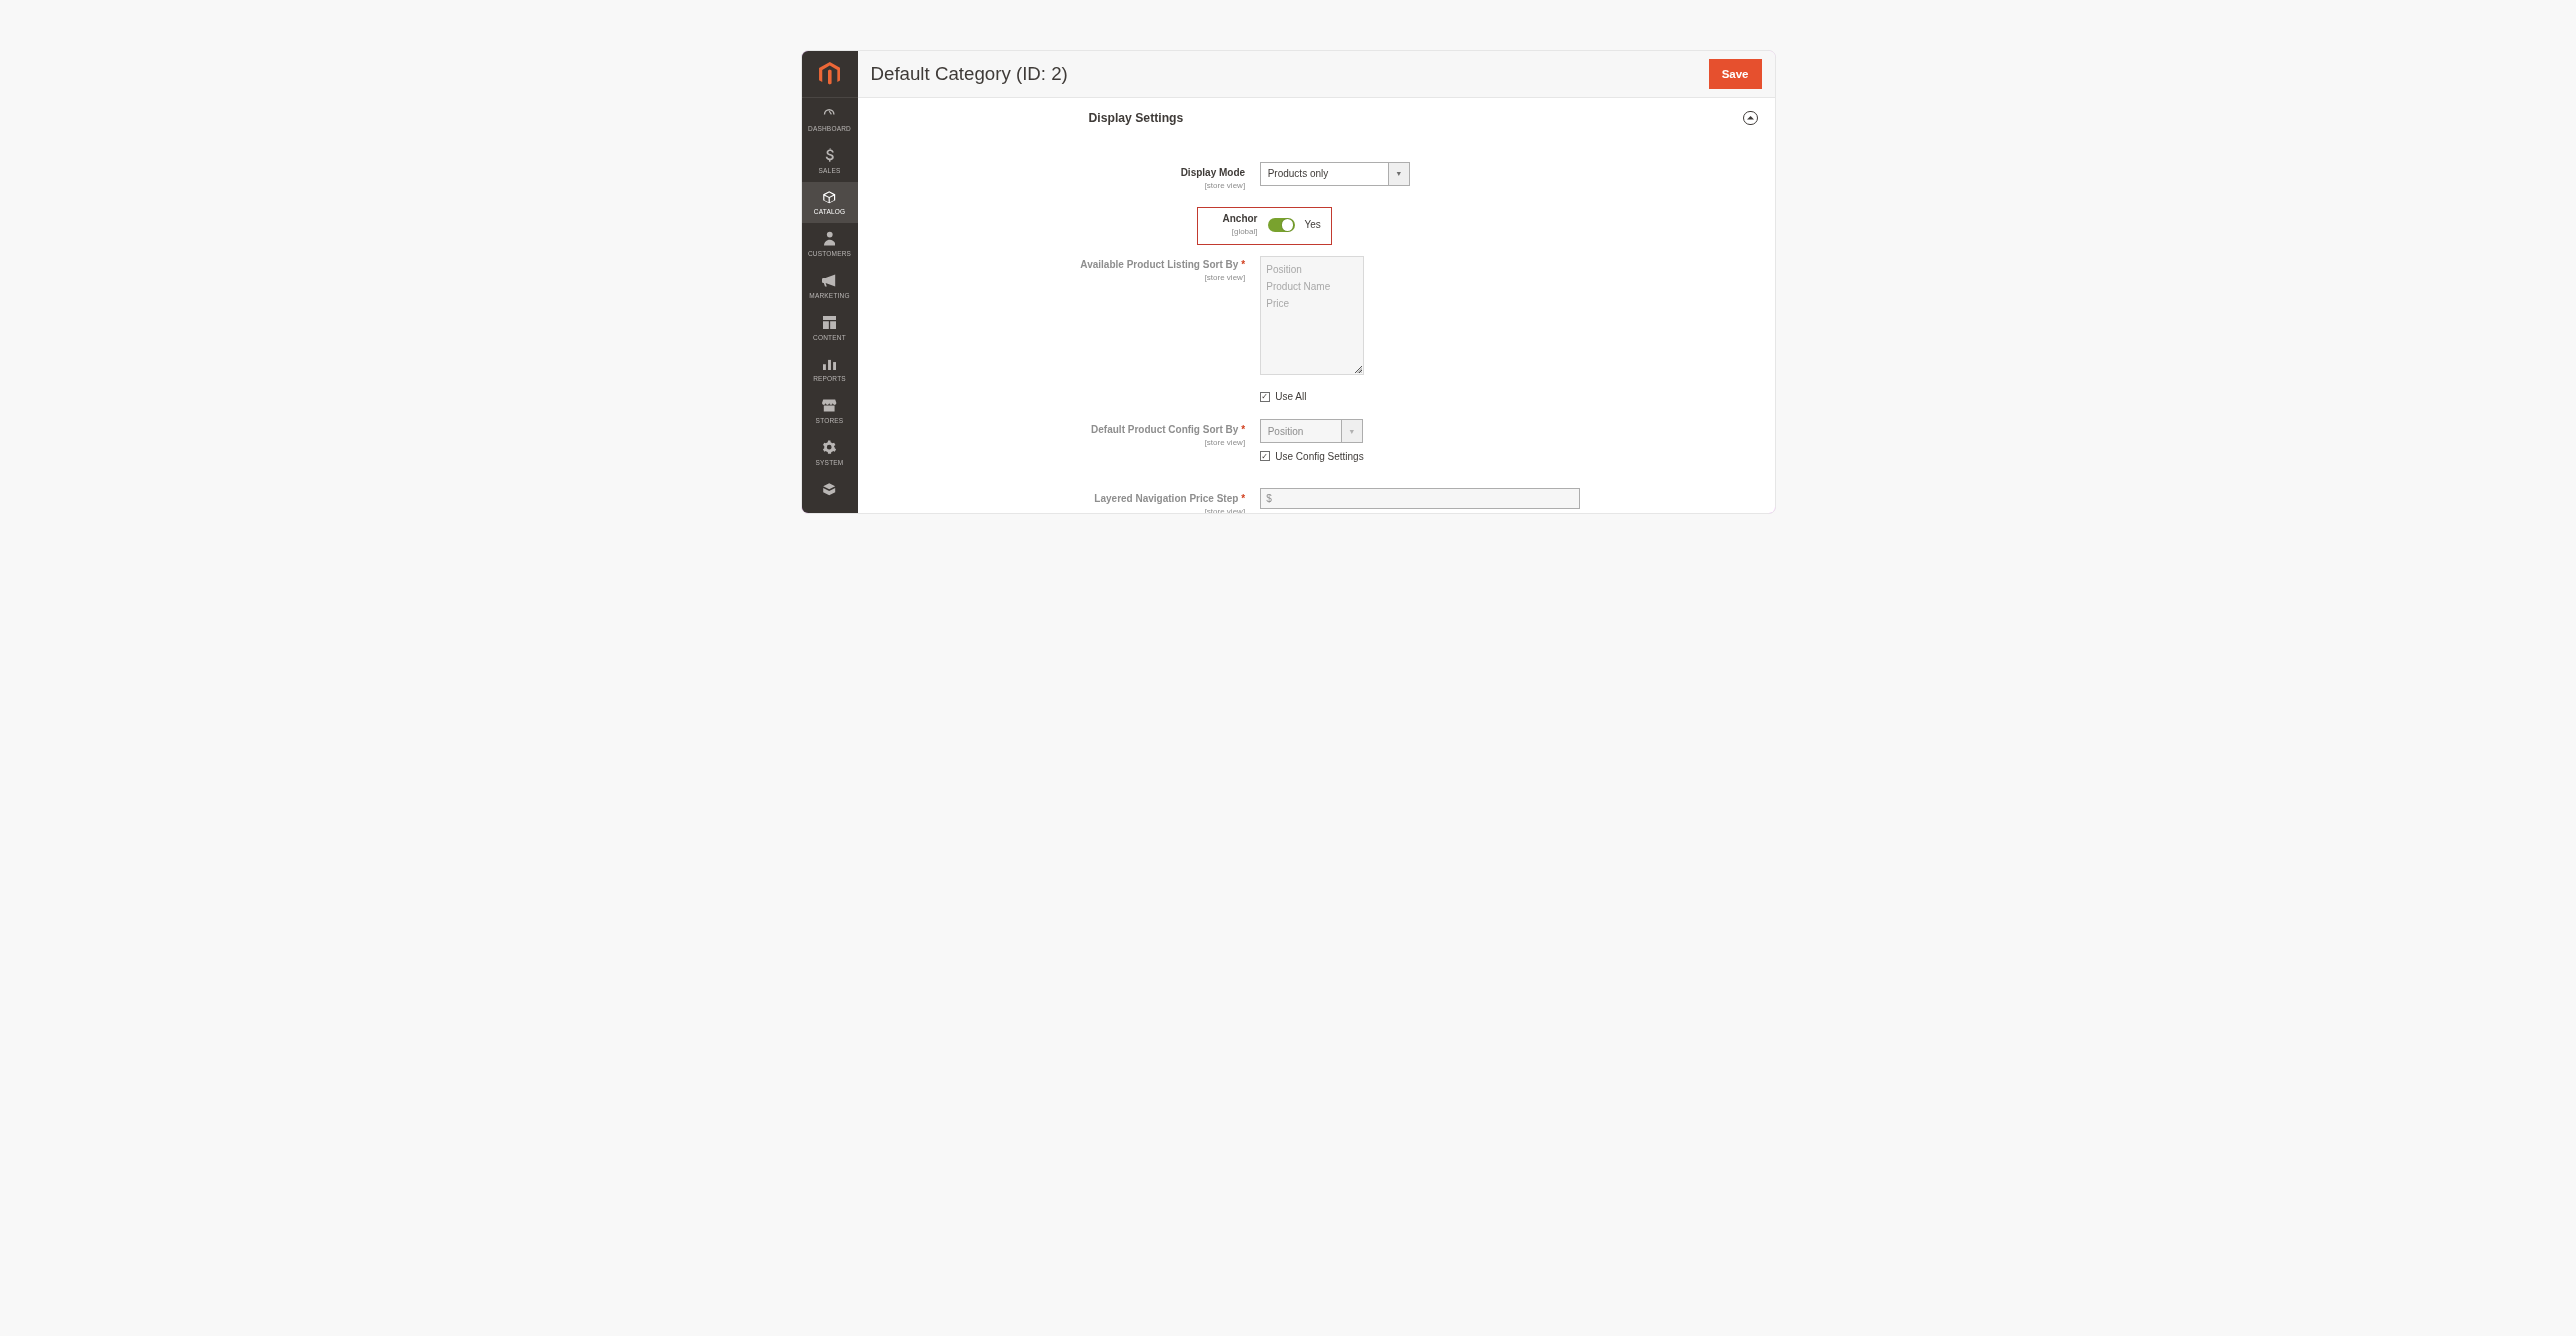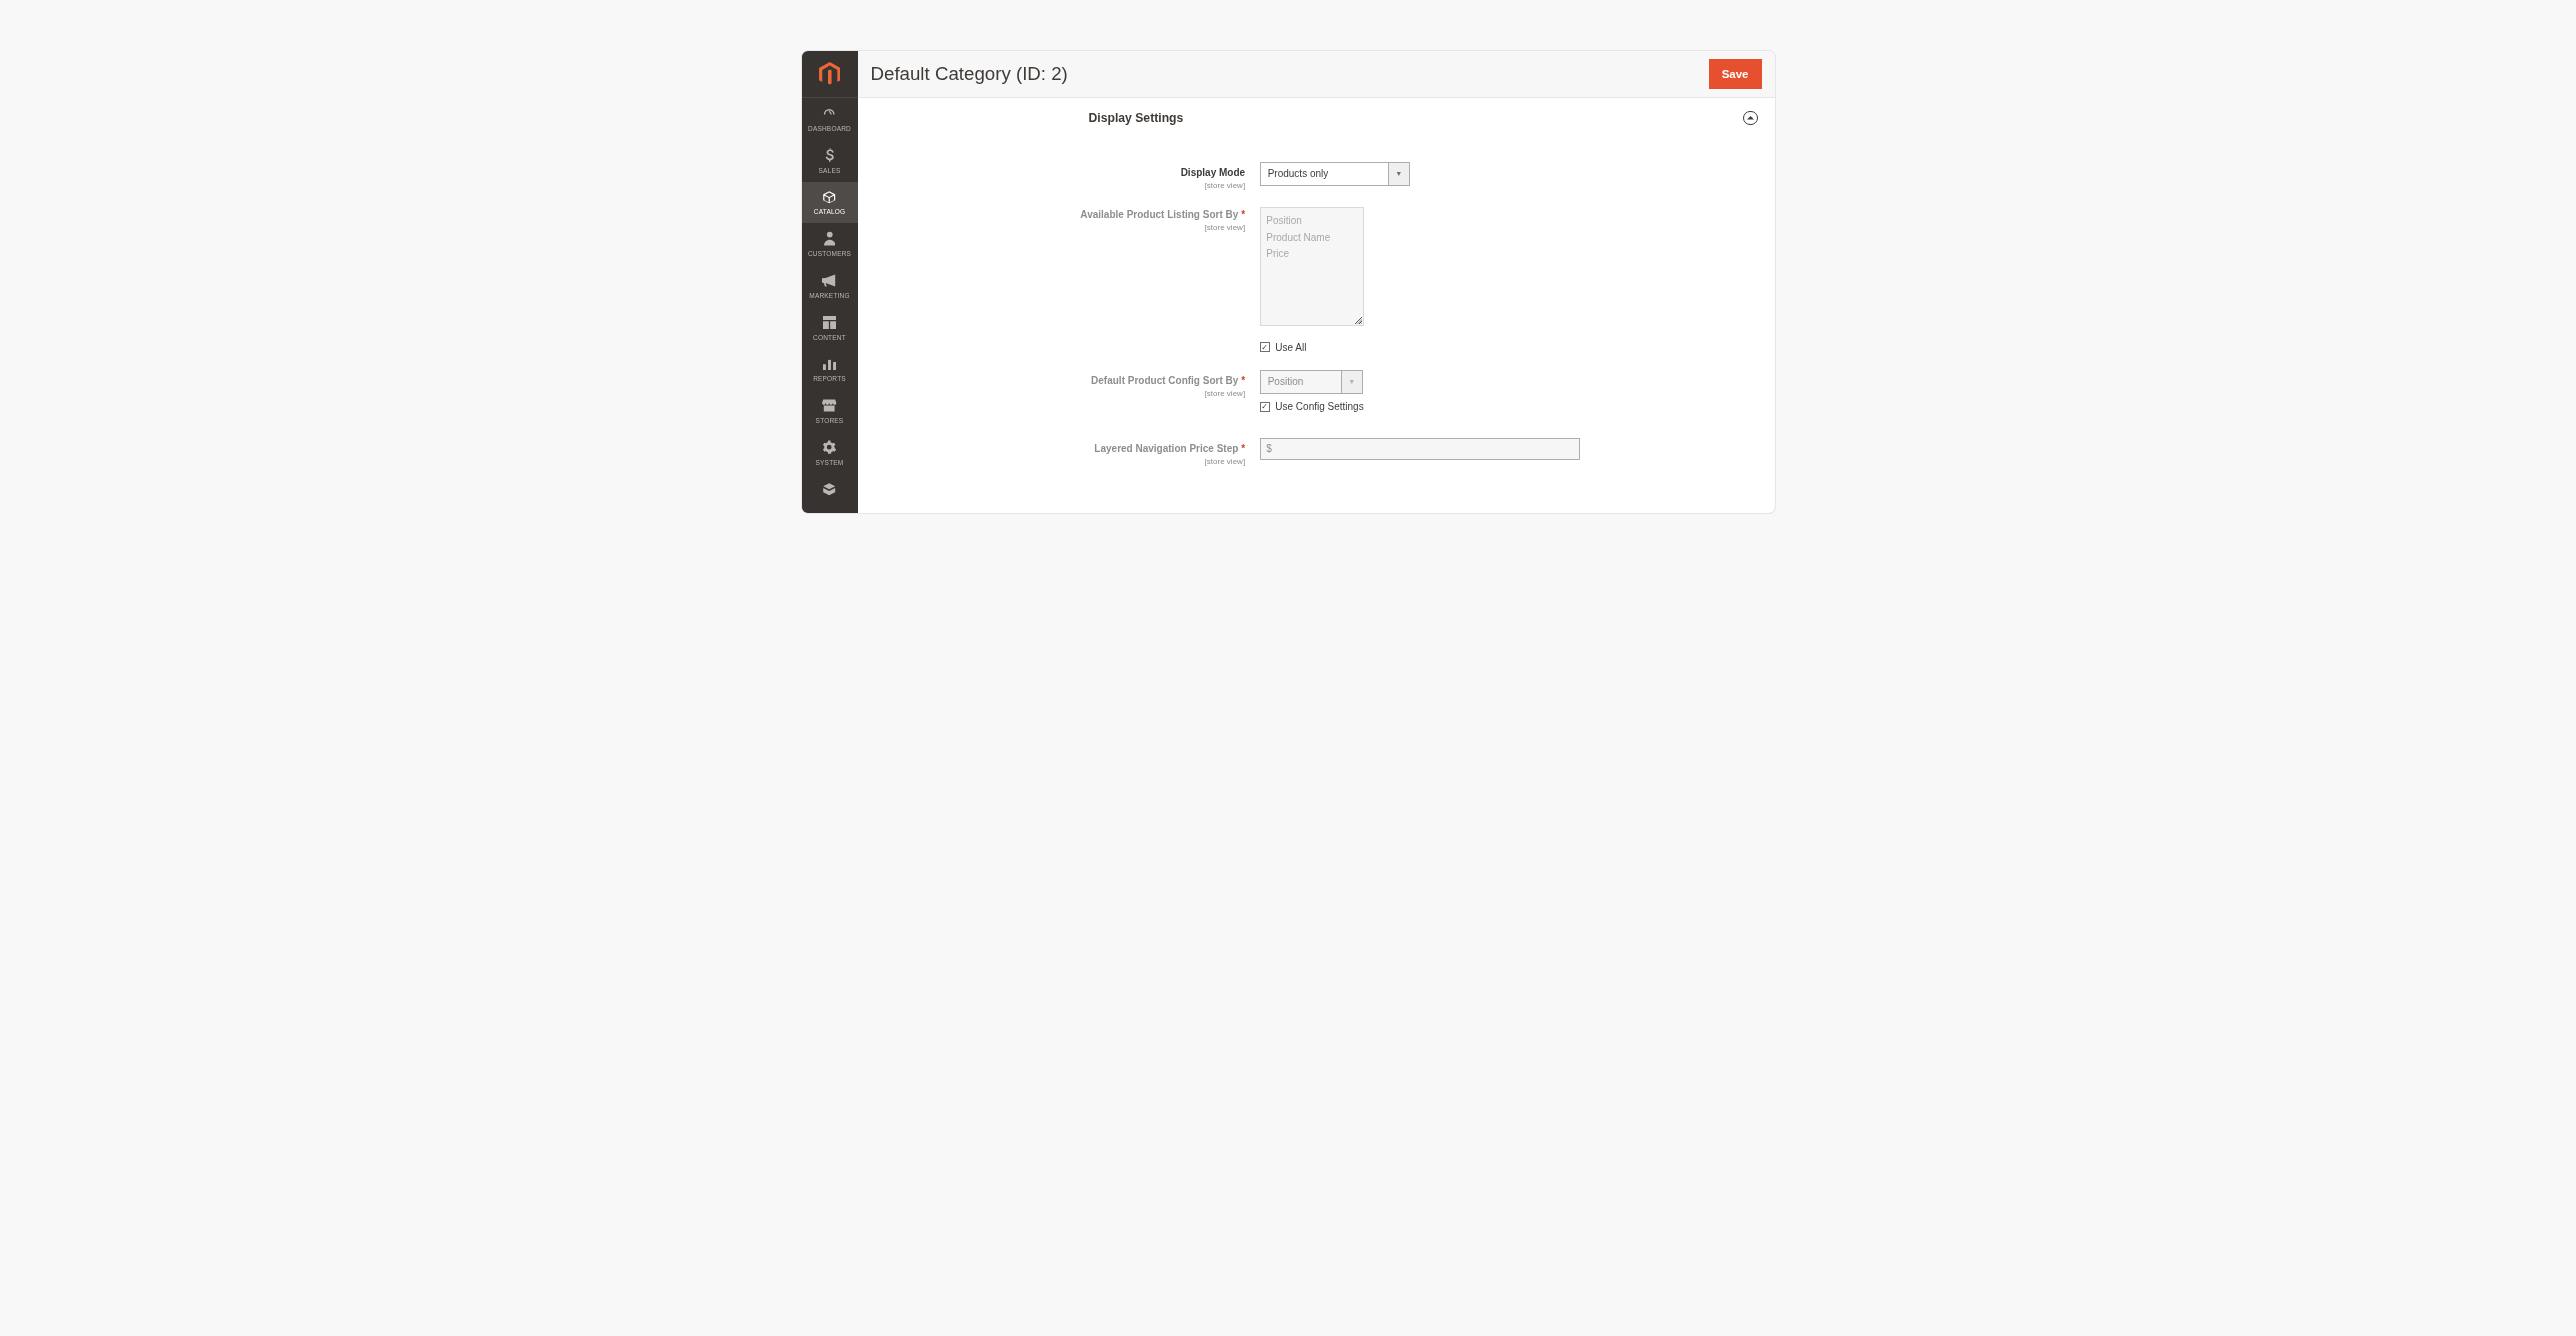--- a/index.html
+++ b/index.html
@@ -370,20 +370,33 @@
             <span class="scope">[store view]</span>
           </div>
           <div class="control-col">
             <div class="select-wrap">
               <div class="select-field">Products only</div>
               <div class="select-caret">▼</div>
             </div>
           </div>
         </div>
 
+        <div class="row" style="margin-bottom:11.5px;">
+          <div class="label-col" style="width:322px; padding-right:0;"></div>
+          <div class="anchor-row-wrap">
+            <div class="anchor-label-block" style="min-width:50px;">
+              <span class="field-label">Anchor</span>
+              <span class="scope">[global]</span>
+            </div>
+            <div class="toggle">
+              <div class="knob"></div>
+            </div>
+            <span class="toggle-label">Yes</span>
+          </div>
+        </div>
 
         <div class="row">
           <div class="label-col tight">
             <span class="field-label disabled"><span>Available Product Listing Sort By</span><span class="req">*</span></span>
             <span class="scope">[store view]</span>
           </div>
           <div class="control-col">
             <div class="multiselect">
               <div>Position</div>
               <div>Product Name</div>

